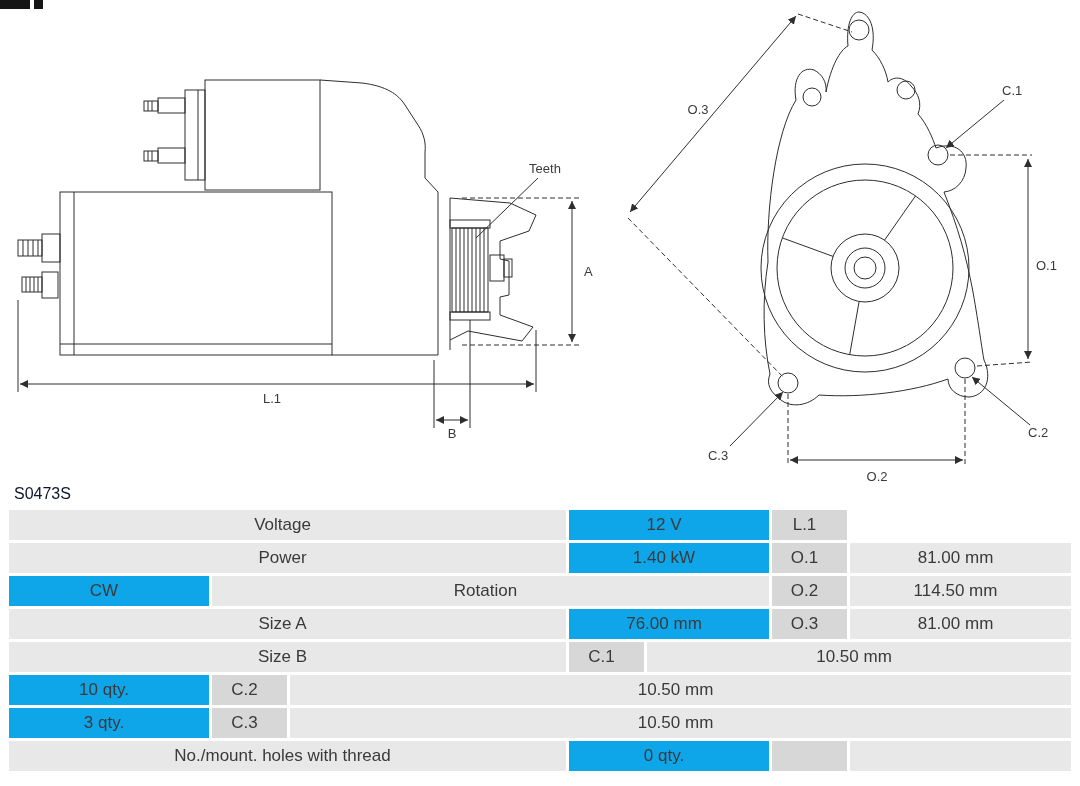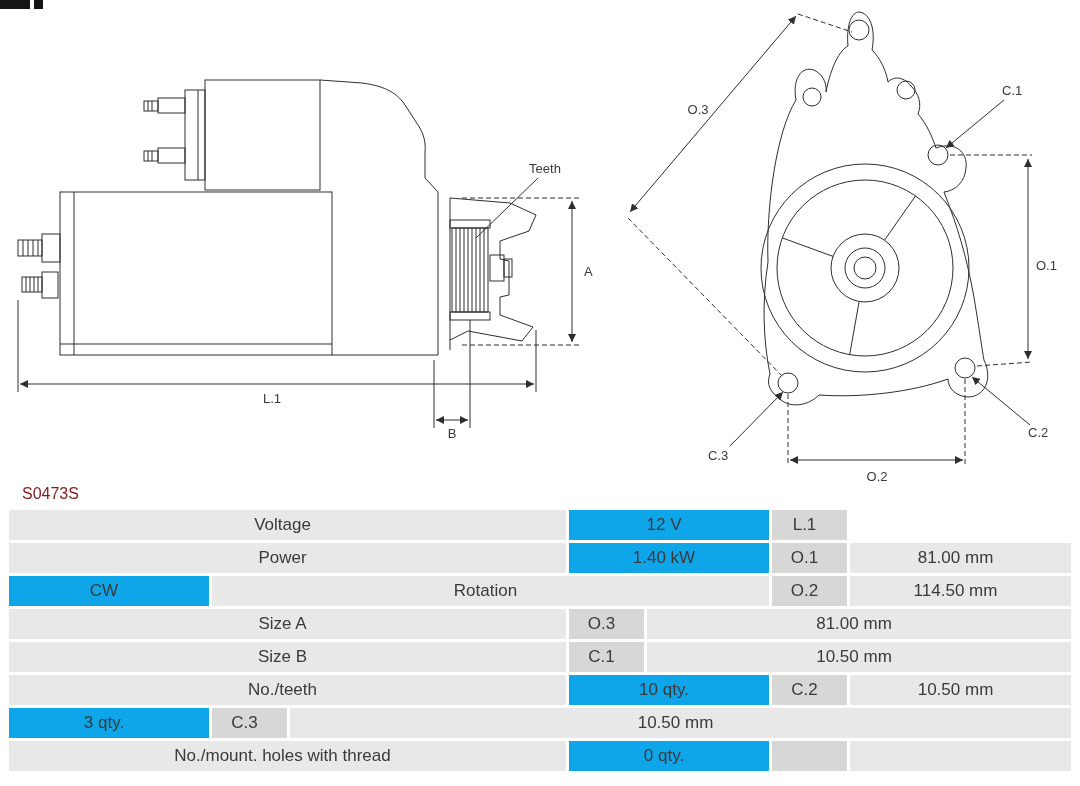--- a/index.html
+++ b/index.html
@@ -18,23 +18,23 @@
   svg .ln   { stroke:#2e2e2e; stroke-width:1; fill:none; }
   svg .dash { stroke:#2e2e2e; stroke-width:1; fill:none; stroke-dasharray:5,3; }
   svg text  { font-family:"Liberation Sans", sans-serif; font-size:13px; fill:#3a3a3a; stroke:none; }
 
   .logo-frag { position:absolute; top:0; left:0; height:9px; display:flex; }
   .logo-frag span { display:block; height:9px; background:#151515; }
   .logo-frag .b1 { width:30px; margin-right:4px; }
   .logo-frag .b2 { width:9px; }
 
   .part-number {
-    color:#7f1d1d;
+    color:#0f172a;
     font-size:16px;
-    padding:3px 0 7px 22px;
+    padding:3px 0 7px 14px;
   }
 
   .spec { margin:0 9px; }
   .row { display:flex; height:30px; margin-bottom:3px; }
   .cell {
     line-height:30px; font-size:17px; color:#3a3a3a;
     text-align:center; padding-right:10px; box-sizing:border-box;
     white-space:nowrap; overflow:hidden;
   }
   .c-label    { width:557px; background:#e8e8e8; margin-right:3px; }
@@ -227,32 +227,32 @@
 
   <div class="row">
     <div class="cell c-value">CW</div>
     <div class="cell c-label">Rotation</div>
     <div class="cell c-dim">O.2</div>
     <div class="cell c-dimvalue">114.50 mm</div>
   </div>
 
   <div class="row">
     <div class="cell c-label">Size A</div>
+    <div class="cell c-value">76.00 mm</div>
     <div class="cell c-dim">O.3</div>
     <div class="cell c-dimvalue">81.00 mm</div>
   </div>
 
   <div class="row">
     <div class="cell c-label">Size B</div>
     <div class="cell c-dim">C.1</div>
     <div class="cell c-dimvalue">10.50 mm</div>
   </div>
 
   <div class="row">
-    <div class="cell c-label">No./teeth</div>
     <div class="cell c-value">10 qty.</div>
     <div class="cell c-dim">C.2</div>
     <div class="cell c-dimvalue">10.50 mm</div>
   </div>
 
   <div class="row">
     <div class="cell c-value">3 qty.</div>
     <div class="cell c-dim">C.3</div>
     <div class="cell c-dimvalue">10.50 mm</div>
   </div>

